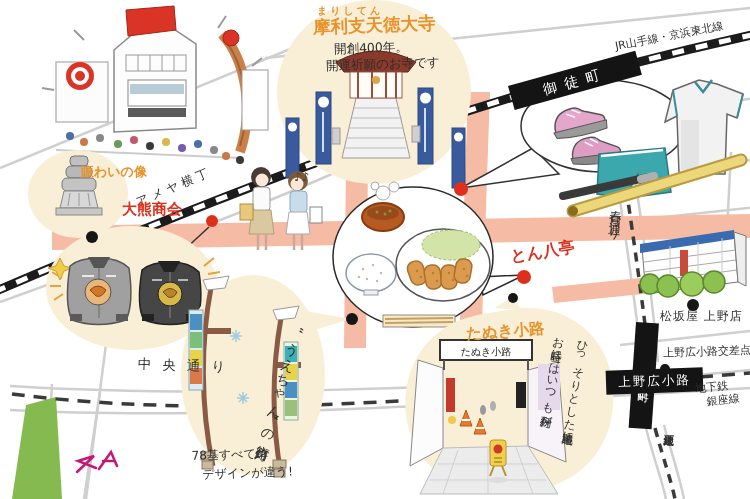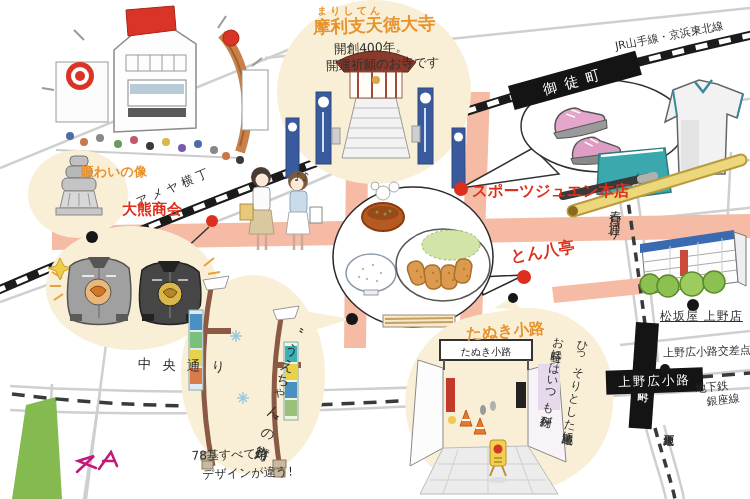--- a/index.html
+++ b/index.html
@@ -374,27 +374,26 @@
   <div class="lbl" style="left:326px;top:56px;font-size:12.5px;transform:rotate(-2deg);">開運祈願のお寺です</div>
 
   <div class="lbl" style="left:614px;top:40px;font-size:11px;transform:rotate(-11deg);transform-origin:left top;">JR山手線・京浜東北線</div>
 
   <div class="lbl" style="left:134px;top:196px;font-size:12px;letter-spacing:4px;transform:rotate(-23deg);transform-origin:left top;">アメヤ横丁</div>
 
   <div class="lbl orange" style="left:81px;top:164px;font-size:13px;font-family:Liberation Serif, serif;">賑わいの像</div>
 
   <div class="lbl red" style="left:122px;top:200px;font-size:15px;">大熊商会</div>
 
-  <div class="lbl red" style="left:472px;top:182px;font-size:15.5px;">スポーツジュエン本店</div>
 
   <div class="lbl red" style="left:509px;top:247px;font-size:16px;transform:rotate(-9deg);transform-origin:left top;">とん八亭</div>
 
   <div class="vlbl" style="left:607px;top:200px;font-size:13px;letter-spacing:6px;transform:rotate(5deg);">春日通り</div>
 
-  <div class="lbl" style="left:660px;top:309px;font-size:12px;letter-spacing:1px;text-decoration:underline;">松坂屋 上野店</div>
+  <div class="lbl" style="left:660px;top:309px;font-size:12px;letter-spacing:1px;">松坂屋 上野店</div>
 
   <div class="lbl" style="left:663px;top:345px;font-size:11px;transform:rotate(-2deg);">上野広小路交差点</div>
 
   <div class="lbl" style="left:696px;top:380px;font-size:11px;transform:rotate(-6deg);line-height:1.3;">
     <div>地下鉄</div>
     <div style="margin-left:10px;">銀座線</div>
   </div>
 
   <div class="vlbl" style="left:662px;top:427px;height:75px;font-size:10.5px;transform:rotate(3deg);">地下鉄大江戸線</div>
 

